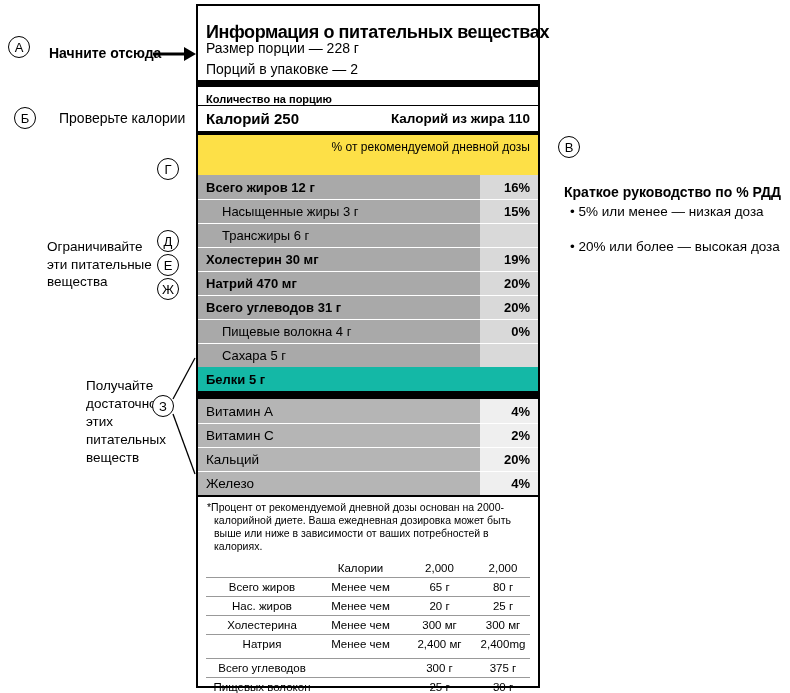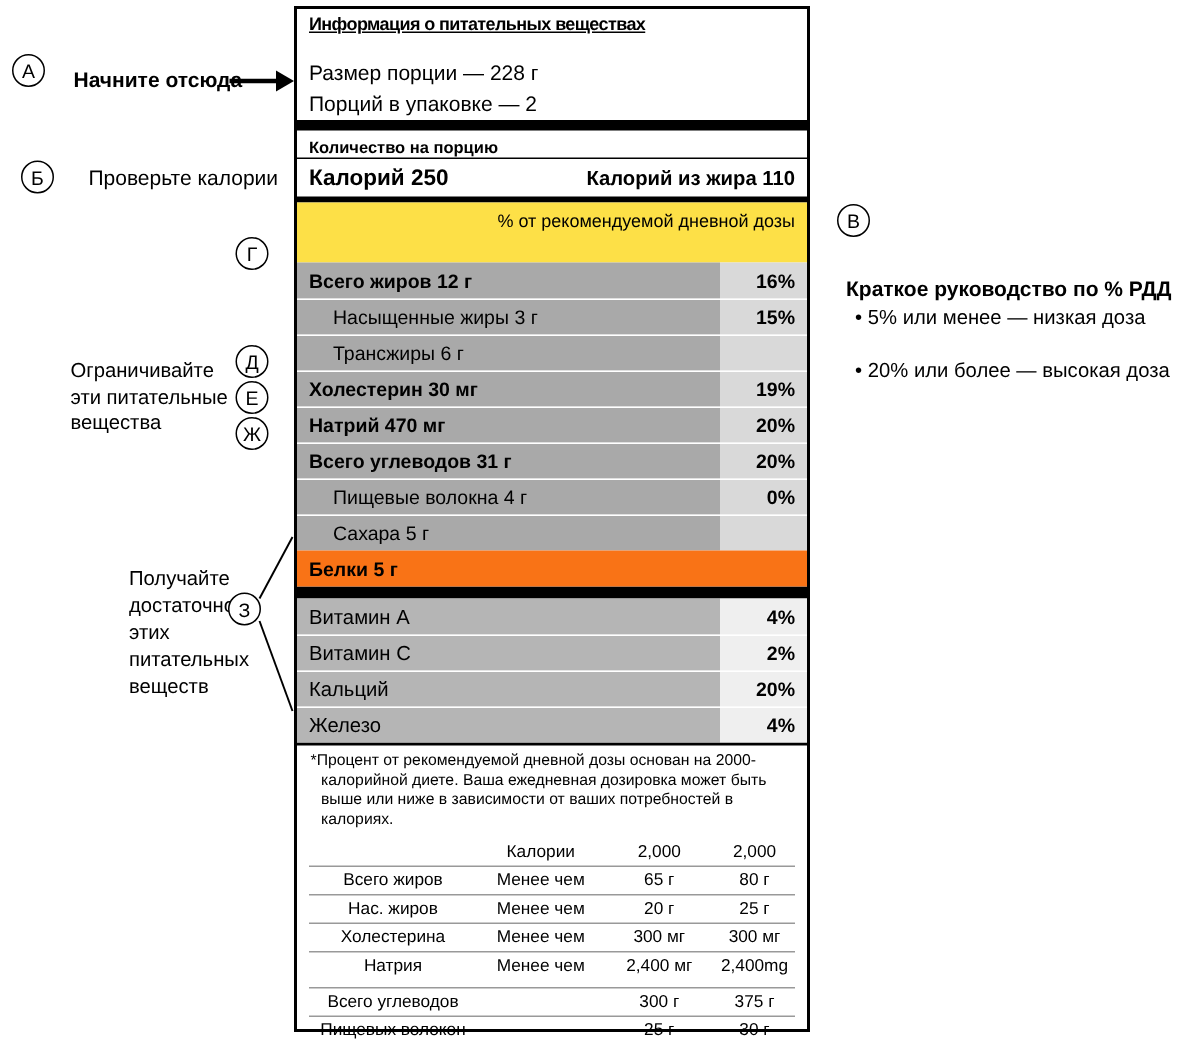--- a/index.html
+++ b/index.html
@@ -15,40 +15,40 @@
   
   .ann { position:absolute; font-size:13.5px; line-height:17.5px;margin-left:11px; }
   .ann-bold { font-weight:bold; }
 
   
   #wires { position:absolute; left:0; top:0; width:790px; height:693px; z-index:2; }
 
   
   .nf { position:absolute; left:196px; top:4px; width:344px; height:684px;
         background:#fff; border:2px solid #000; z-index:1; }
-  .nf-title { height:32px; padding:3px 8px 0; font-size:12px; font-weight:bold; letter-spacing:-0.4px; white-space:nowrap;text-decoration:underline; }
+  .nf-title { height:32px; padding:16px 8px 0; font-size:18px; font-weight:bold; letter-spacing:-0.4px; white-space:nowrap; }
   .nf-line { height:21px; line-height:21px; padding:0 8px; font-size:14px; }
   .bar-thick { height:7px; background:#000; }
   .bar-thick2 { height:8px; background:#000; }
   .bar-med { height:4px; background:#000; }
   .nf-amount { height:19px; line-height:18px; padding:3px 8px 0; font-size:11px; font-weight:bold; border-bottom:1px solid #000; }
   .nf-cal { height:25px; display:flex; align-items:center; justify-content:space-between; padding:0 8px; }
   .nf-cal .cl { font-size:15px; font-weight:bold; }
   .nf-cal .cr { font-size:13.5px; font-weight:bold; }
   .nf-dv { height:40px; line-height:24px; text-align:right; padding-right:8px; font-size:12px; background:#fde047; }
 
   .row { display:flex; align-items:stretch; height:24px; }
   .row .name { flex:1; display:flex; align-items:center; padding-left:8px; font-size:13px; }
   .row .pct  { width:58px; display:flex; align-items:center; justify-content:flex-end; padding-right:8px; font-size:13px; font-weight:bold; }
   .row.limit .name { background:#a9a9a9; }
   .row.limit .pct  { background:#d9d9d9; }
   .row.sep .name, .row.sep .pct { border-top:1px solid #fff; }
   .row .name.b { font-weight:bold; }
   .row.indent .name { padding-left:24px; }
-  .row.protein .name, .row.protein .pct { background:#f97316; }
+  .row.protein .name, .row.protein .pct { background:#14b8a6; }
   .row.protein .name { font-weight:bold; }
   .row.vit .name { background:#b5b5b5; }
   .row.vit .pct  { background:#efefef; }
   .row.vit .name { font-size:13.5px; }
 
   .nf-foot { border-top:2px solid #000; padding:4px 8px 2px 16px; font-size:10.5px; line-height:1.25; text-indent:-7px; }
 
   .tbl { padding:3px 8px 0; font-size:11.5px; }
   .tbl-head, .tbl-row { display:grid; grid-template-columns:112px 85px 73px 1fr; align-items:center;text-align:center; }
   .tbl-head { height:18px; }

